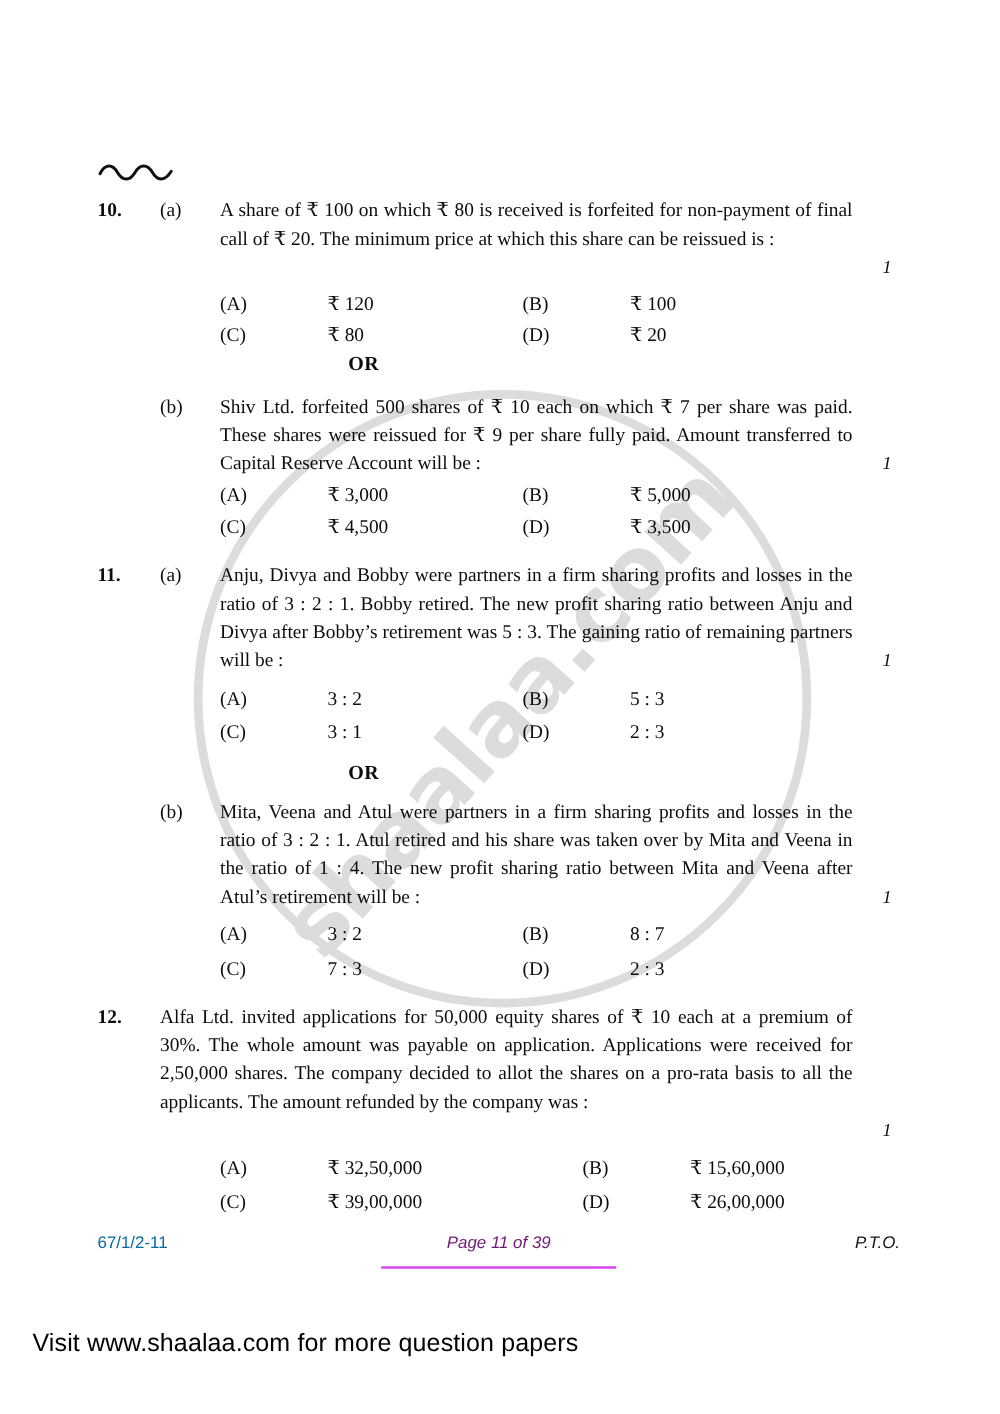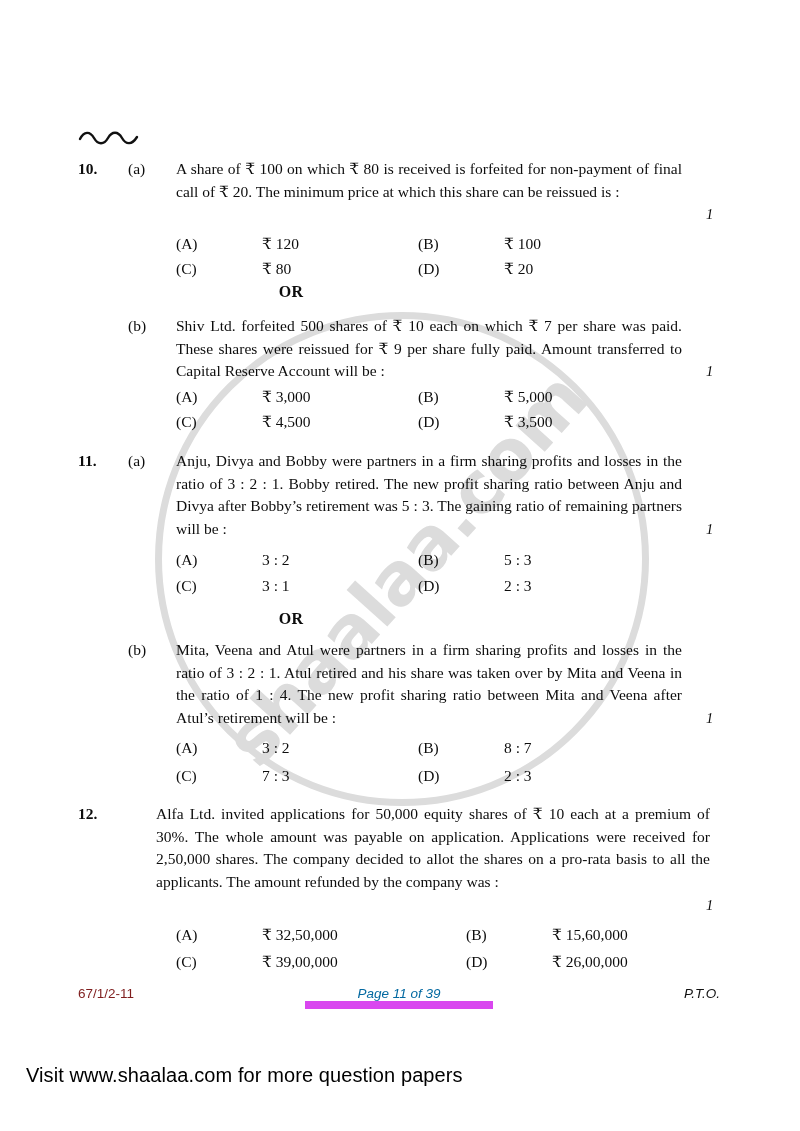--- a/index.html
+++ b/index.html
@@ -156,34 +156,34 @@
     width: 800px;
     height: 30px;
     z-index: 2;
   }
   .f-left {
     position: absolute;
     left: 78px;
     top: 0;
     font-family: "Liberation Sans", sans-serif;
     font-size: 13.5px;
-    color: #7f1d1d;
+    color: #0369a1;
   }
   .f-center {
     position: absolute;
     left: 305px;
     top: 0;
     width: 188px;
     text-align: center;
     font-family: "Liberation Sans", sans-serif;
     font-size: 13.5px;
     font-style: italic;
-    color: #0369a1;
-    padding-bottom: 0;
-    border-bottom: 8px solid #d946ef;
+    color: #701a75;
+    padding-bottom: 12px;
+    border-bottom: 2px solid #d946ef;
   }
   .f-right {
     position: absolute;
     left: 660px;
     top: 0;
     width: 60px;
     text-align: right;
     font-family: "Liberation Sans", sans-serif;
     font-size: 13.5px;
     font-style: italic;
@@ -341,21 +341,21 @@
         </div>
         <div class="opt colB" style="line-height:28px;">
           <span class="lab">(D)</span>
           <span class="val">2 : 3</span>
         </div>
       </div>
     </div>
 
     <div class="qblock" style="top:803px;">
       <div class="qnum">12.</div>
-      <div class="qbody" style="left:128px; width:554px;margin-left:28px;">Alfa Ltd. invited applications for 50,000 equity shares of ₹ 10 each at a premium of 30%. The whole amount was payable on application. Applications were received for 2,50,000 shares. The company decided to allot the shares on a pro-rata basis to all the applicants. The amount refunded by the company was :</div>
+      <div class="qbody" style="left:128px; width:554px;">Alfa Ltd. invited applications for 50,000 equity shares of ₹ 10 each at a premium of 30%. The whole amount was payable on application. Applications were received for 2,50,000 shares. The company decided to allot the shares on a pro-rata basis to all the applicants. The amount refunded by the company was :</div>
       <div class="marks" style="top:91px;">1</div>
     </div>
     <div class="opts" style="top:921px; left:128px;">
       <div class="optrow" style="height:27px;">
         <div class="opt colA" style="line-height:27px; left:48px; width:290px;">
           <span class="lab">(A)</span>
           <span class="val">₹ 32,50,000</span>
         </div>
         <div class="opt colB" style="line-height:27px; left:338px; width:260px;">
           <span class="lab">(B)</span>

